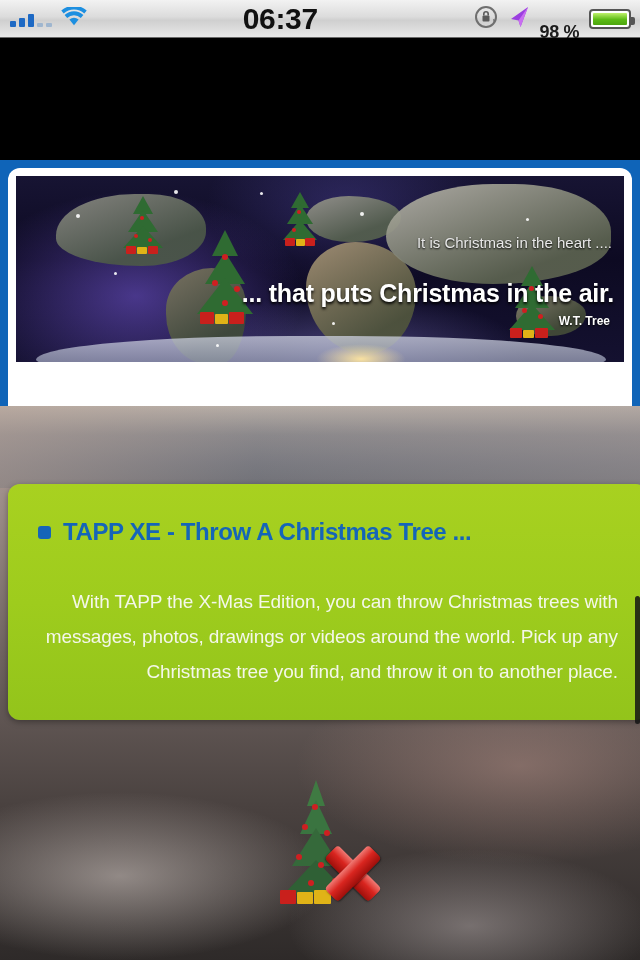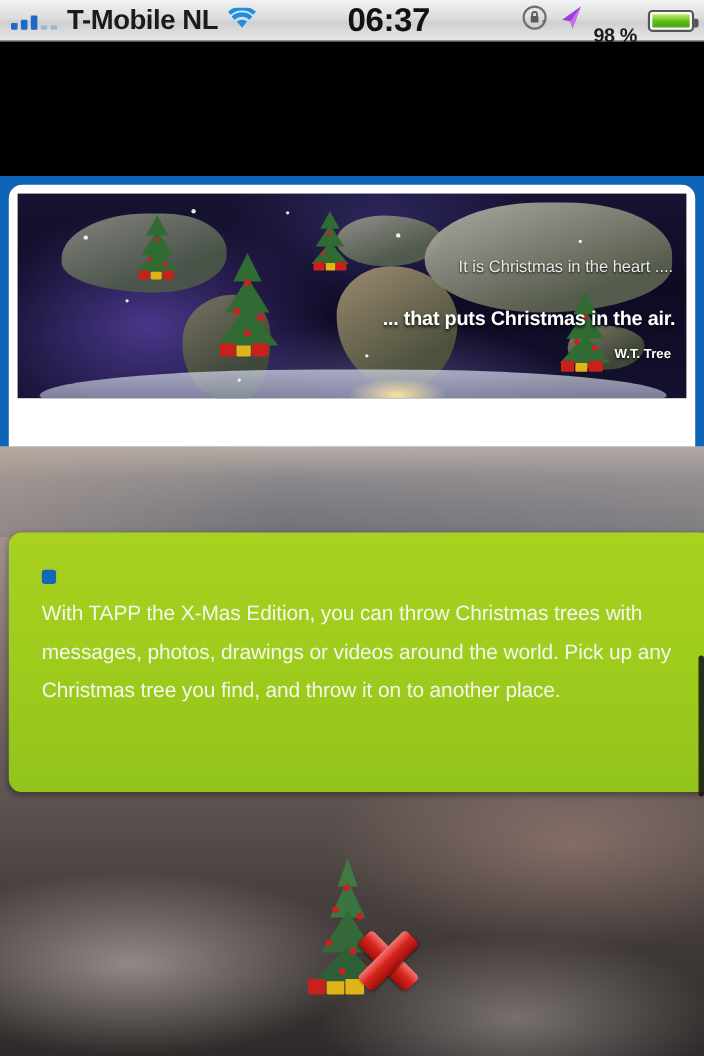--- a/index.html
+++ b/index.html
@@ -91,21 +91,21 @@
                 border-bottom-style:solid; border-bottom-color:#2f6b32; }
   .xtree .orn{ position:absolute; background:#cf1f21; border-radius:50%; }
   .xtree .gift{ position:absolute; border-radius:1px; }
 
   .quote1{
     position:absolute; right:12px; top:58px; color:#e9e9e9;
     font-size:15px; text-shadow:0 1px 2px #000; white-space:nowrap;
   }
   .quote2{
     position:absolute; right:10px; top:103px; color:#ffffff; font-weight:bold;
-    font-size:18px; text-shadow:0 2px 3px #000; white-space:nowrap; letter-spacing:-0.2px;
+    font-size:25px; text-shadow:0 2px 3px #000; white-space:nowrap; letter-spacing:-0.2px;
   }
   .attrib{
     position:absolute; right:14px; top:138px; color:#ffffff; font-weight:bold;
     font-size:12px; text-shadow:0 1px 2px #000; white-space:nowrap;
   }
 
   
   .navbar{
     position:absolute; top:372px; left:8px; width:624px; height:34px;
     background:linear-gradient(180deg,#1a73c9 0%, #0d5fb3 100%);
@@ -148,22 +148,23 @@
     box-shadow:0 2px 6px rgba(0,0,0,.35);
     padding:34px 30px 0 30px;
   }
   .gc-title{
     display:flex; align-items:center; gap:12px;
     color:#1565b8; font-size:24px; font-weight:bold; letter-spacing:-0.4px;
     white-space:nowrap;
   }
   .gc-bullet{ width:13px; height:13px; background:#1565b8; border-radius:3px; flex:0 0 auto; }
   .gc-body{
-    margin-top:10px; color:#f4f7ea; font-size:19px; line-height:35px;
+    margin-top:38px; color:#f4f7ea; font-size:19px; line-height:35px;
     letter-spacing:-0.1px;
+    text-align:right;
   }
 
   
   .scrollbar{
     position:absolute; top:596px; right:0; width:5px; height:128px;
     background:rgba(20,20,20,.85); border-radius:3px;
   }
 
   
   .treearea{ position:absolute; top:726px; left:0; width:640px; height:234px; }
@@ -186,21 +187,20 @@
 
   <div class="statusbar">
     <div class="sb-left">
       <span class="signal">
         <i></i>
           <i></i>
           <i></i>
           <i class="dim"></i>
           <i class="dim"></i>
       </span>
-      <span class="carrier">T-Mobile NL</span>
       <span>
         <svg width="26" height="19" viewBox="0 0 26 19">
           <path d="M13 18.2 L8.4 12.6 a7.3 7.3 0 0 1 9.2 0 Z" fill="#1d8fe0"></path>
           <path d="M3.6 8.0 a13.5 13.5 0 0 1 18.8 0 l-2.6 3.0 a9.7 9.7 0 0 0 -13.6 0 Z" fill="#1d8fe0"></path>
           <path d="M0.3 3.6 a19 19 0 0 1 25.4 0 l-2.4 2.8 a15.4 15.4 0 0 0 -20.6 0 Z" fill="#1d8fe0"></path>
         </svg>
       </span>
     </div>
     <div class="sb-center">
       <span class="clock">06:37</span>
@@ -304,20 +304,21 @@
     </div>
   </div>
 
 
   <div class="cloudbg"></div>
   <div class="greygap"></div>
 
   <div class="greencard">
     <div class="gc-title">
       <span class="gc-bullet"></span>
+      <span>TAPP XE - Throw A Christmas Tree ...</span>
     </div>
     <div class="gc-body">With TAPP the X-Mas Edition, you can throw Christmas trees with messages, photos, drawings or videos around the world. Pick up any Christmas tree you find, and throw it on to another place.</div>
   </div>
 
   <div class="scrollbar"></div>
 
   <div class="treearea">
     <span class="xtree bigtree">
       <i class="tier" style="top:2px;  border-left-width:9px; border-right-width:9px; border-bottom-width:26px; border-bottom-color:#3f7a42;"></i>
       <i class="tier" style="top:22px; border-left-width:16px;border-right-width:16px;border-bottom-width:34px; border-bottom-color:#3a7440;"></i>

